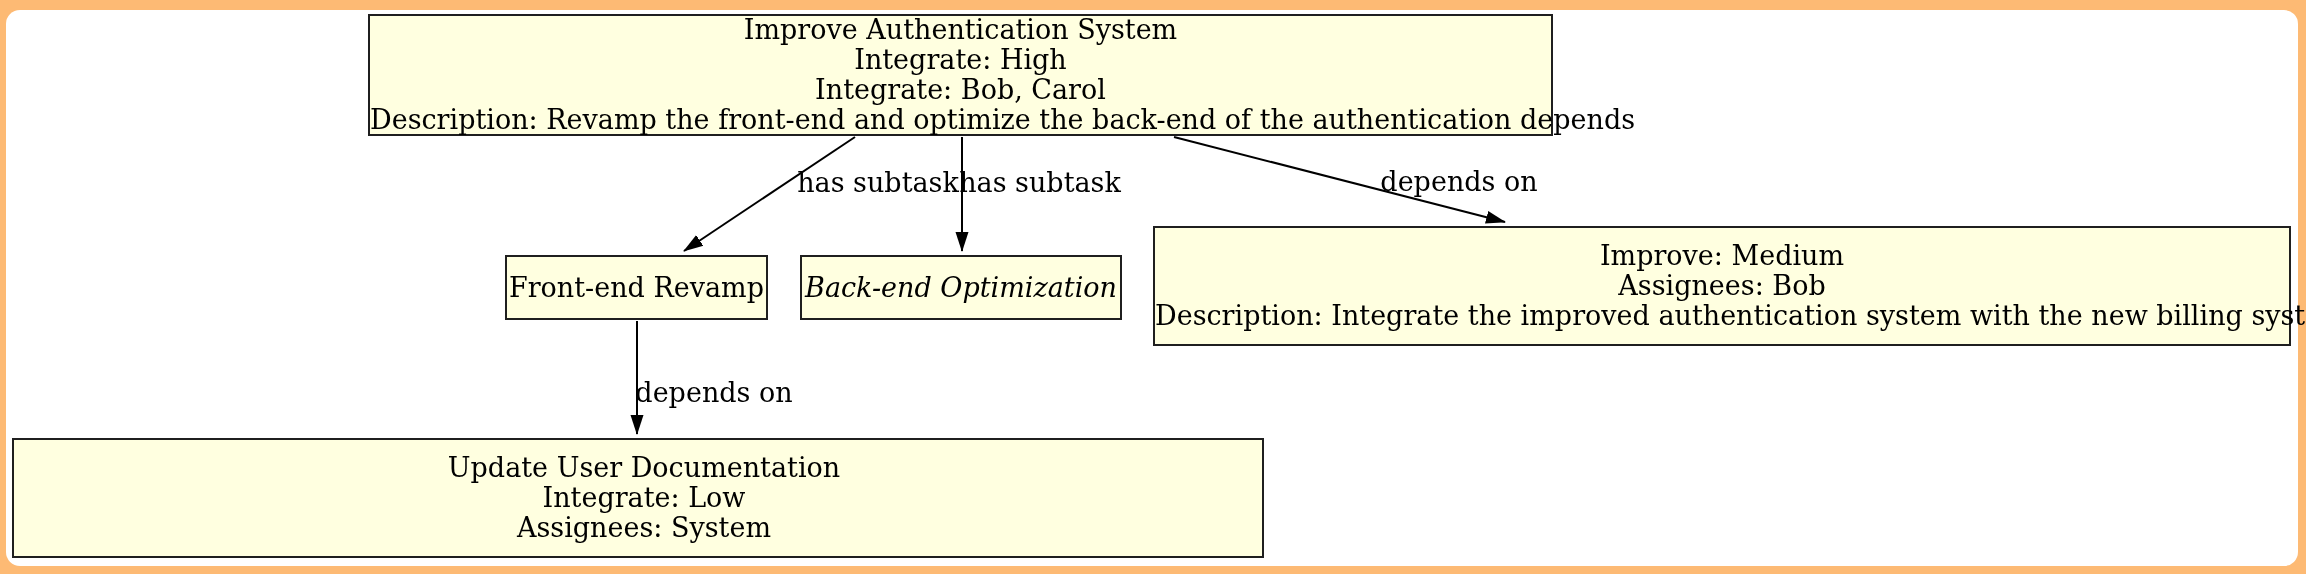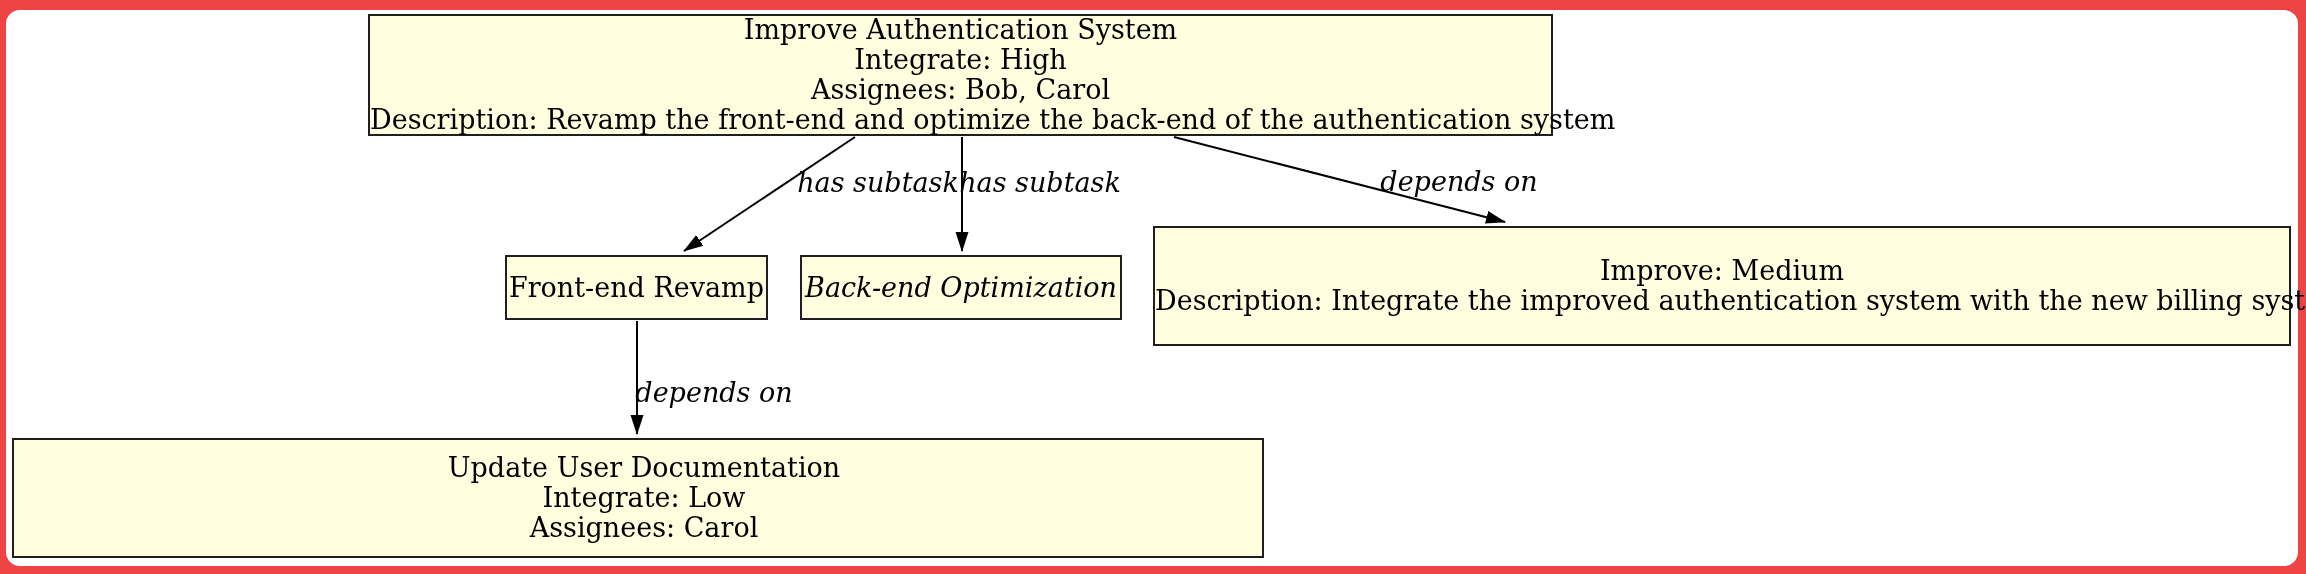--- a/index.html
+++ b/index.html
@@ -1,19 +1,19 @@
 <!DOCTYPE html>
 <html><head>
 <meta charset="utf-8">
 <style>
   html,body{margin:0;padding:0;}
   .frame{
     position:relative;
     width:2306px;height:574px;
-    background:#ef4444;
+    background:#fdba74;
     font-family:"DejaVu Serif", serif;
     overflow:hidden;
   }
   .canvas{
     position:absolute;
     left:6px;top:10px;
     width:2292px;height:556px;
     background:#ffffff;
     border-radius:14px;
   }
@@ -39,21 +39,20 @@
   .node-b{left:505px;top:255px;width:263px;height:65px;}
   .node-c{left:800px;top:255px;width:322px;height:65px;font-style:italic;}
   .node-d{left:1153px;top:226px;width:1138px;height:120px;}
   .node-e{left:12px;top:438px;width:1252px;height:120px;padding-left:12px;}
   .edge-label{
     position:absolute;
     transform:translate(-50%,-50%);
     font-size:27px;
     color:#000000;
     white-space:nowrap;
-    font-style:italic;
   }
   .lbl-0{left:878px;top:182px;}
   .lbl-1{left:1040px;top:182px;}
   .lbl-2{left:1459px;top:181px;}
   .lbl-3{left:714px;top:392px;}
 </style>
 </head>
 <body>
 
 <div class="frame">
@@ -67,40 +66,41 @@
     </defs>
     <line x1="855" y1="137" x2="684" y2="251" stroke="#000000" stroke-width="2" marker-end="url(#arrow)"></line>
     <line x1="962" y1="137" x2="962" y2="251" stroke="#000000" stroke-width="2" marker-end="url(#arrow)"></line>
     <line x1="1174" y1="137" x2="1505" y2="222" stroke="#000000" stroke-width="2" marker-end="url(#arrow)"></line>
     <line x1="637" y1="321" x2="637" y2="434" stroke="#000000" stroke-width="2" marker-end="url(#arrow)"></line>
   </svg>
 
   <div class="node node-a">
     <div class="nline">Improve Authentication System</div>
     <div class="nline">Integrate: High</div>
-    <div class="nline">Assignees: Bob, Carol</div>
-    <div class="nline">Description: Revamp the front-end and optimize the back-end of the authentication system</div>
+    <div class="nline">Integrate: Bob, Carol</div>
+    <div class="nline">Description: Revamp the front-end and optimize the back-end of the authentication depends</div>
   </div>
 
   <div class="node node-b">
     <div class="nline">Front-end Revamp</div>
   </div>
 
   <div class="node node-c">
     <div class="nline">Back-end Optimization</div>
   </div>
 
   <div class="node node-d">
     <div class="nline">Improve: Medium</div>
+    <div class="nline">Assignees: Bob</div>
     <div class="nline">Description: Integrate the improved authentication system with the new billing system</div>
   </div>
 
   <div class="node node-e">
     <div class="nline">Update User Documentation</div>
     <div class="nline">Integrate: Low</div>
-    <div class="nline">Assignees: Carol</div>
+    <div class="nline">Assignees: System</div>
   </div>
 
   <div class="edge-label lbl-0">has subtask</div>
   <div class="edge-label lbl-1">has subtask</div>
   <div class="edge-label lbl-2">depends on</div>
   <div class="edge-label lbl-3">depends on</div>
 </div>
 
 </body></html>

